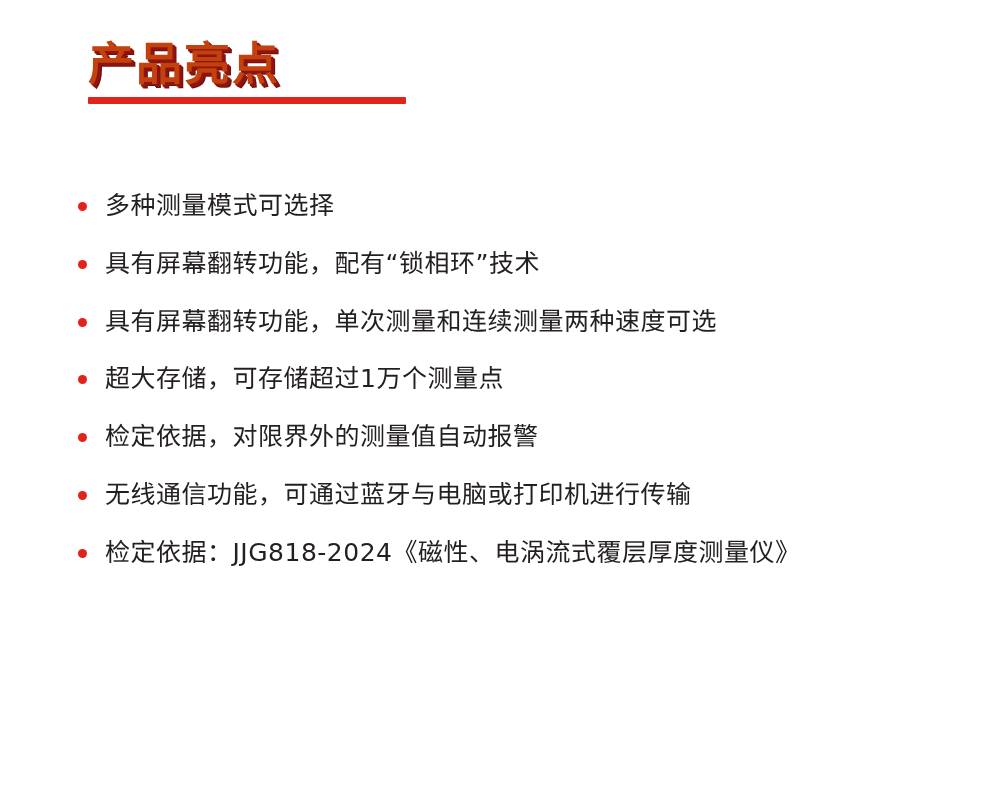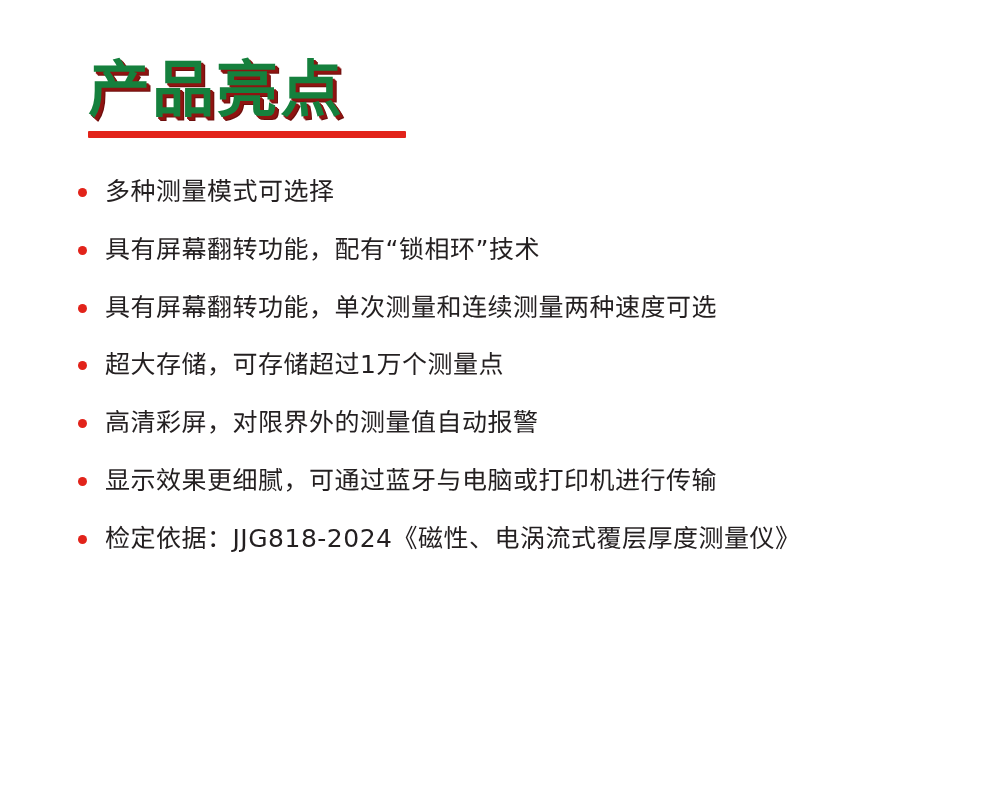--- a/index.html
+++ b/index.html
@@ -23,48 +23,47 @@
 
   
   .title-block {
     position: absolute;
     left: 88px;
     top: 38px;
     width: 330px;
   }
   .title-text {
     position: relative;
-    font-size: 62px;
+    font-size: 46px;
     font-weight: bold;
     letter-spacing: 2px;
     line-height: 1.15;
-    color: #15803d;
+    color: #c2410c;
     font-family: "DejaVu Sans", "Liberation Sans", sans-serif;
     
     text-shadow:
        2px 2px 0 #8f1411,
        3px 3px 0 #8f1411,
        4px 4px 0 #6e0f0d,
       -1px -1px 0 #ffffff;
     white-space: nowrap;
-    margin-top: 16px;
   }
   .title-underline {
     margin-top: 6px;
     width: 318px;
     height: 7px;
     background: #e2231a;
     border-radius: 1px;
   }
 
   
   .bullets {
     position: absolute;
     left: 78px;
-    top: 175px;
+    top: 189px;
     width: 880px;
   }
   .bullet-row {
     display: flex;
     align-items: flex-start;
     margin-bottom: 24px;
   }
   .bullet-dot {
     flex: 0 0 auto;
     width: 9px;
@@ -112,26 +111,26 @@
 
 
 
     <div class="bullet-row">
       <span class="bullet-dot"></span>
       <span class="bullet-text">超大存储，可存储超过1万个测量点</span>
     </div>
 
     <div class="bullet-row">
       <span class="bullet-dot"></span>
-      <span class="bullet-text">高清彩屏，对限界外的测量值自动报警</span>
+      <span class="bullet-text">检定依据，对限界外的测量值自动报警</span>
     </div>
 
     <div class="bullet-row">
       <span class="bullet-dot"></span>
-      <span class="bullet-text">显示效果更细腻，可通过蓝牙与电脑或打印机进行传输</span>
+      <span class="bullet-text">无线通信功能，可通过蓝牙与电脑或打印机进行传输</span>
     </div>
 
     <div class="bullet-row">
       <span class="bullet-dot"></span>
       <span class="bullet-text">检定依据：JJG818-2024《磁性、电涡流式覆层厚度测量仪》</span>
     </div>
 
   </div>
 </div>
 

